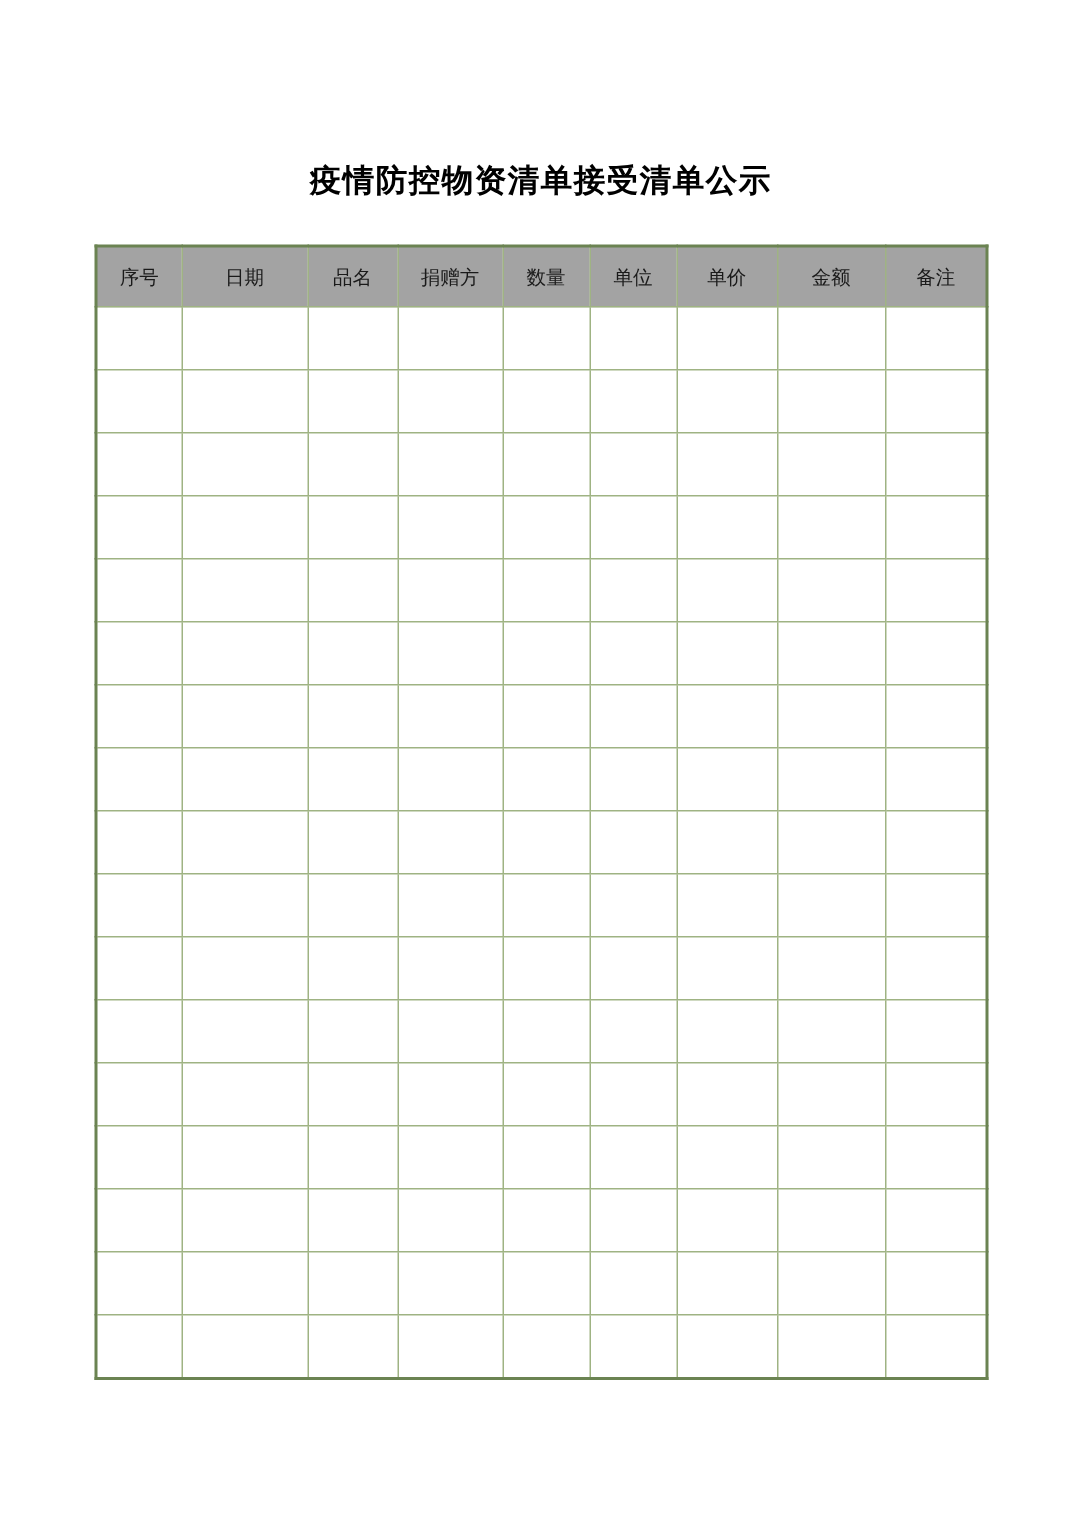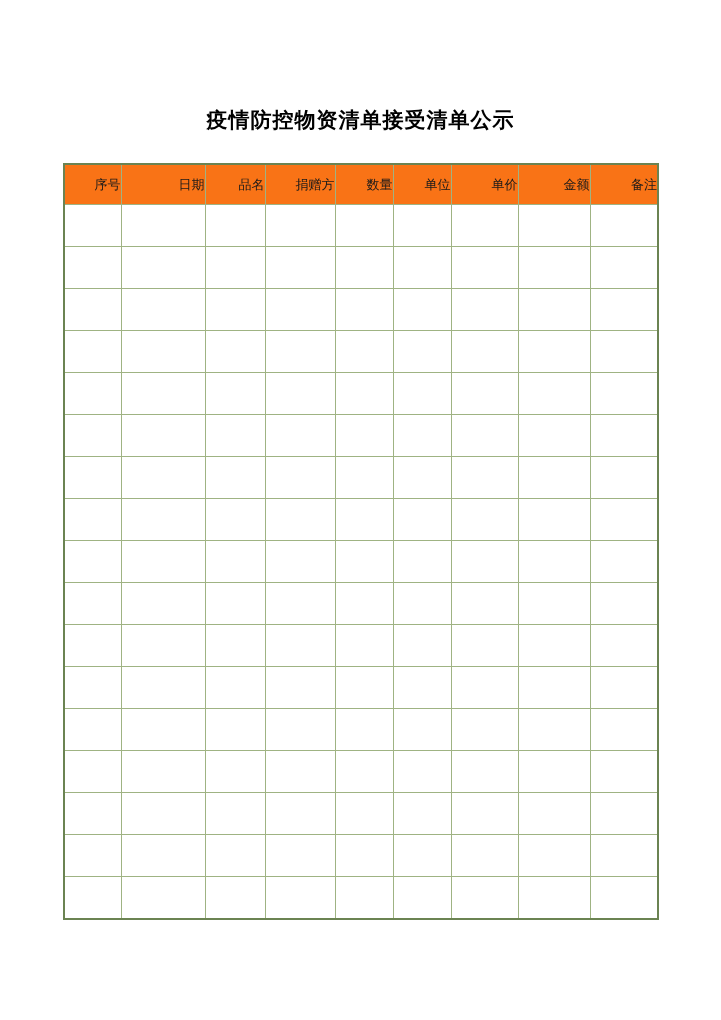--- a/index.html
+++ b/index.html
@@ -43,26 +43,26 @@
     table-layout: fixed;
     border: 2px solid #6b8352;
   }
   table.sheet th,
   table.sheet td {
     border: 1px solid #9fb383;
     padding: 0;
     margin: 0;
   }
   table.sheet thead th {
-    background: #f97316;
+    background: #a3a3a3;
     height: 39px;
     font-size: 13px;
     font-weight: normal;
     color: #1a1a1a;
-    text-align: right;
+    text-align: center;
     vertical-align: middle;
   }
   table.sheet tbody td {
     height: 41px;
     background: #ffffff;
     font-size: 12px;
     text-align: center;
     vertical-align: middle;
   }
   

